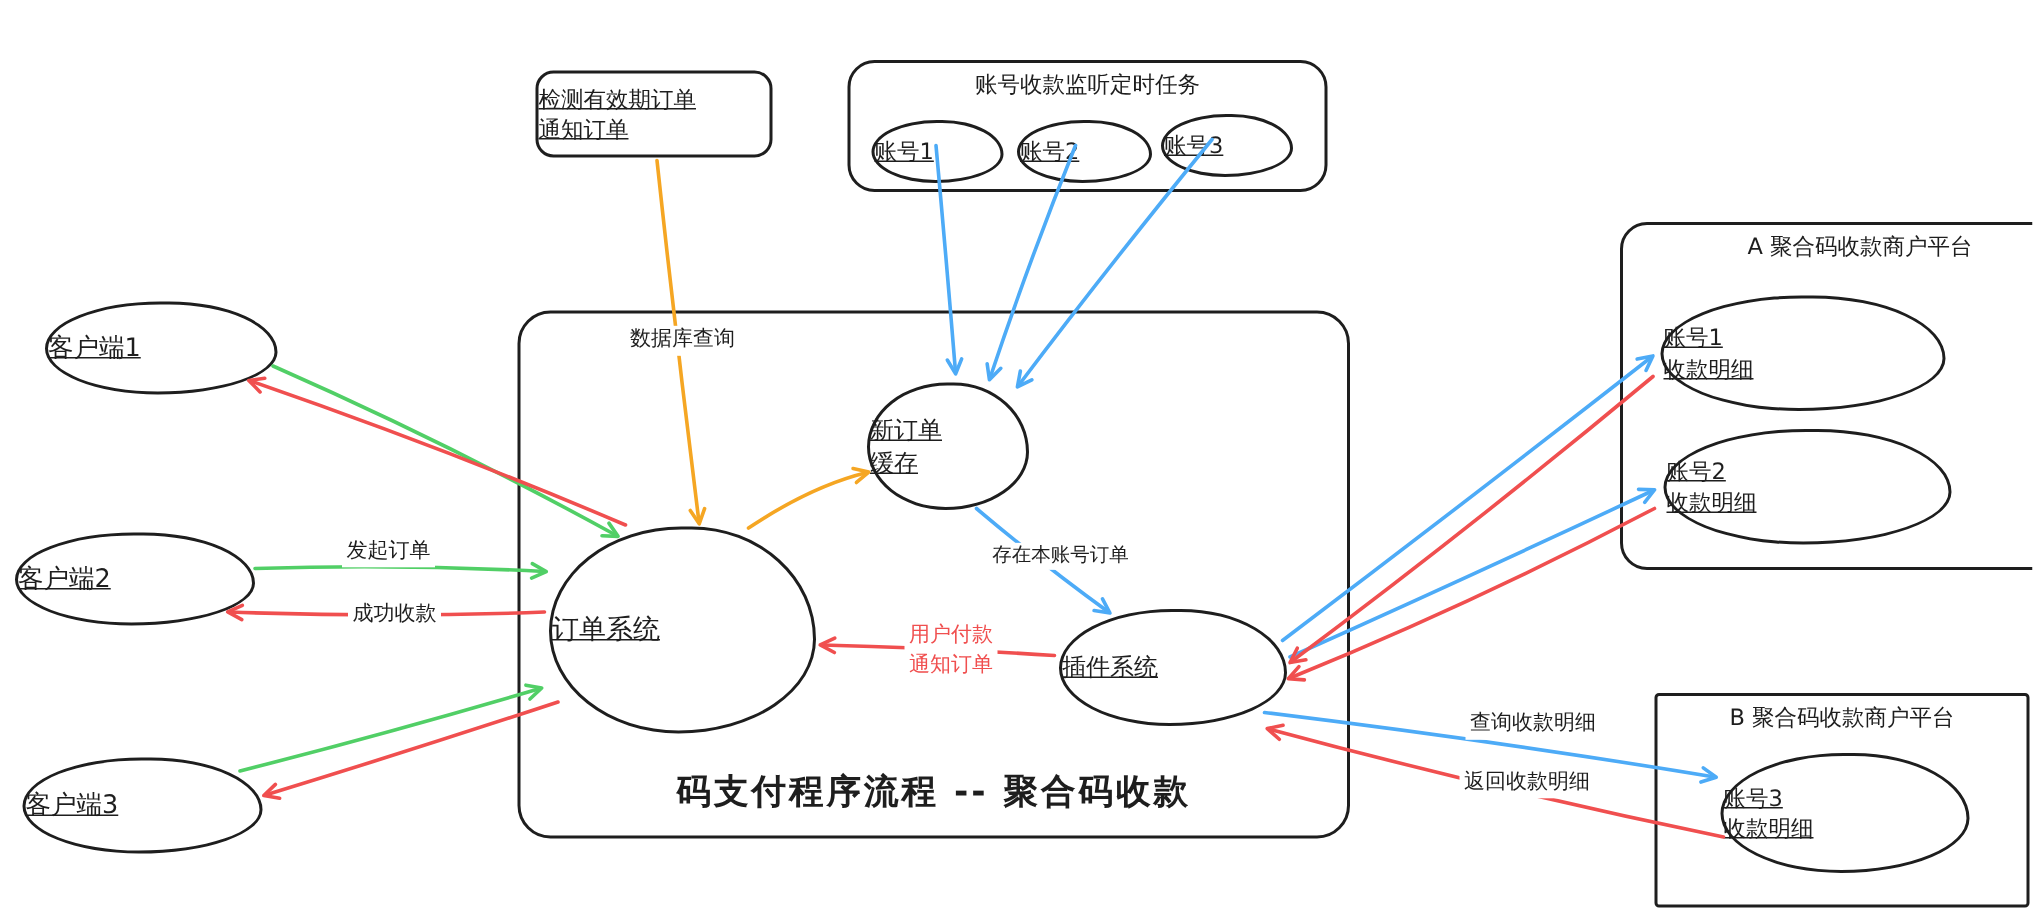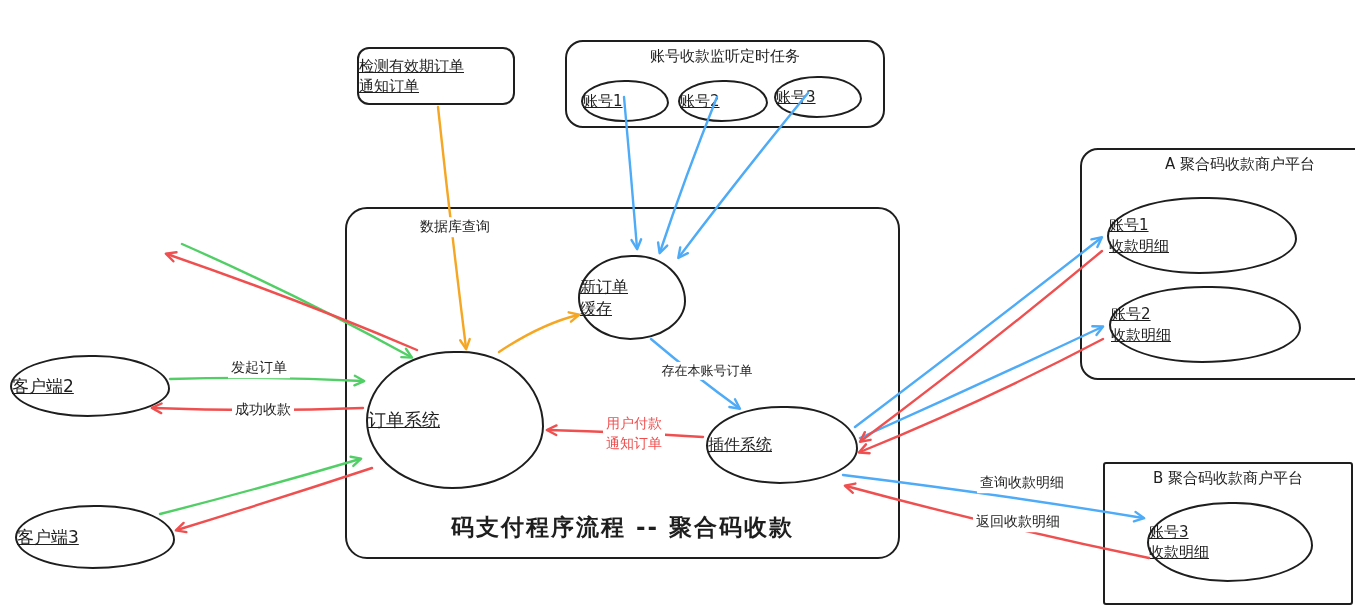--- a/index.html
+++ b/index.html
@@ -57,20 +57,23 @@
       <span>账号1</span>
     </div>
     <div class="shape ellipse fs15" style="left:111px;top:38px;width:90px;height:42px;">
       <span>账号2</span>
     </div>
     <div class="shape ellipse fs15" style="left:207px;top:34px;width:88px;height:42px;">
       <span>账号3</span>
     </div>
   </div>
 
+  <div class="shape ellipse fs17" style="left:30px;top:201px;width:155px;height:62px;">
+    <span>客户端1</span>
+  </div>
   <div class="shape ellipse fs17" style="left:10px;top:355px;width:160px;height:62px;">
     <span>客户端2</span>
   </div>
   <div class="shape ellipse fs17" style="left:15px;top:505px;width:160px;height:64px;">
     <span>客户端3</span>
   </div>
 
   <div class="panel" style="left:345px;top:207px;width:555px;height:352px;border-radius:22px;">
     <div class="main-title">码支付程序流程 -- 聚合码收款</div>
   </div>

